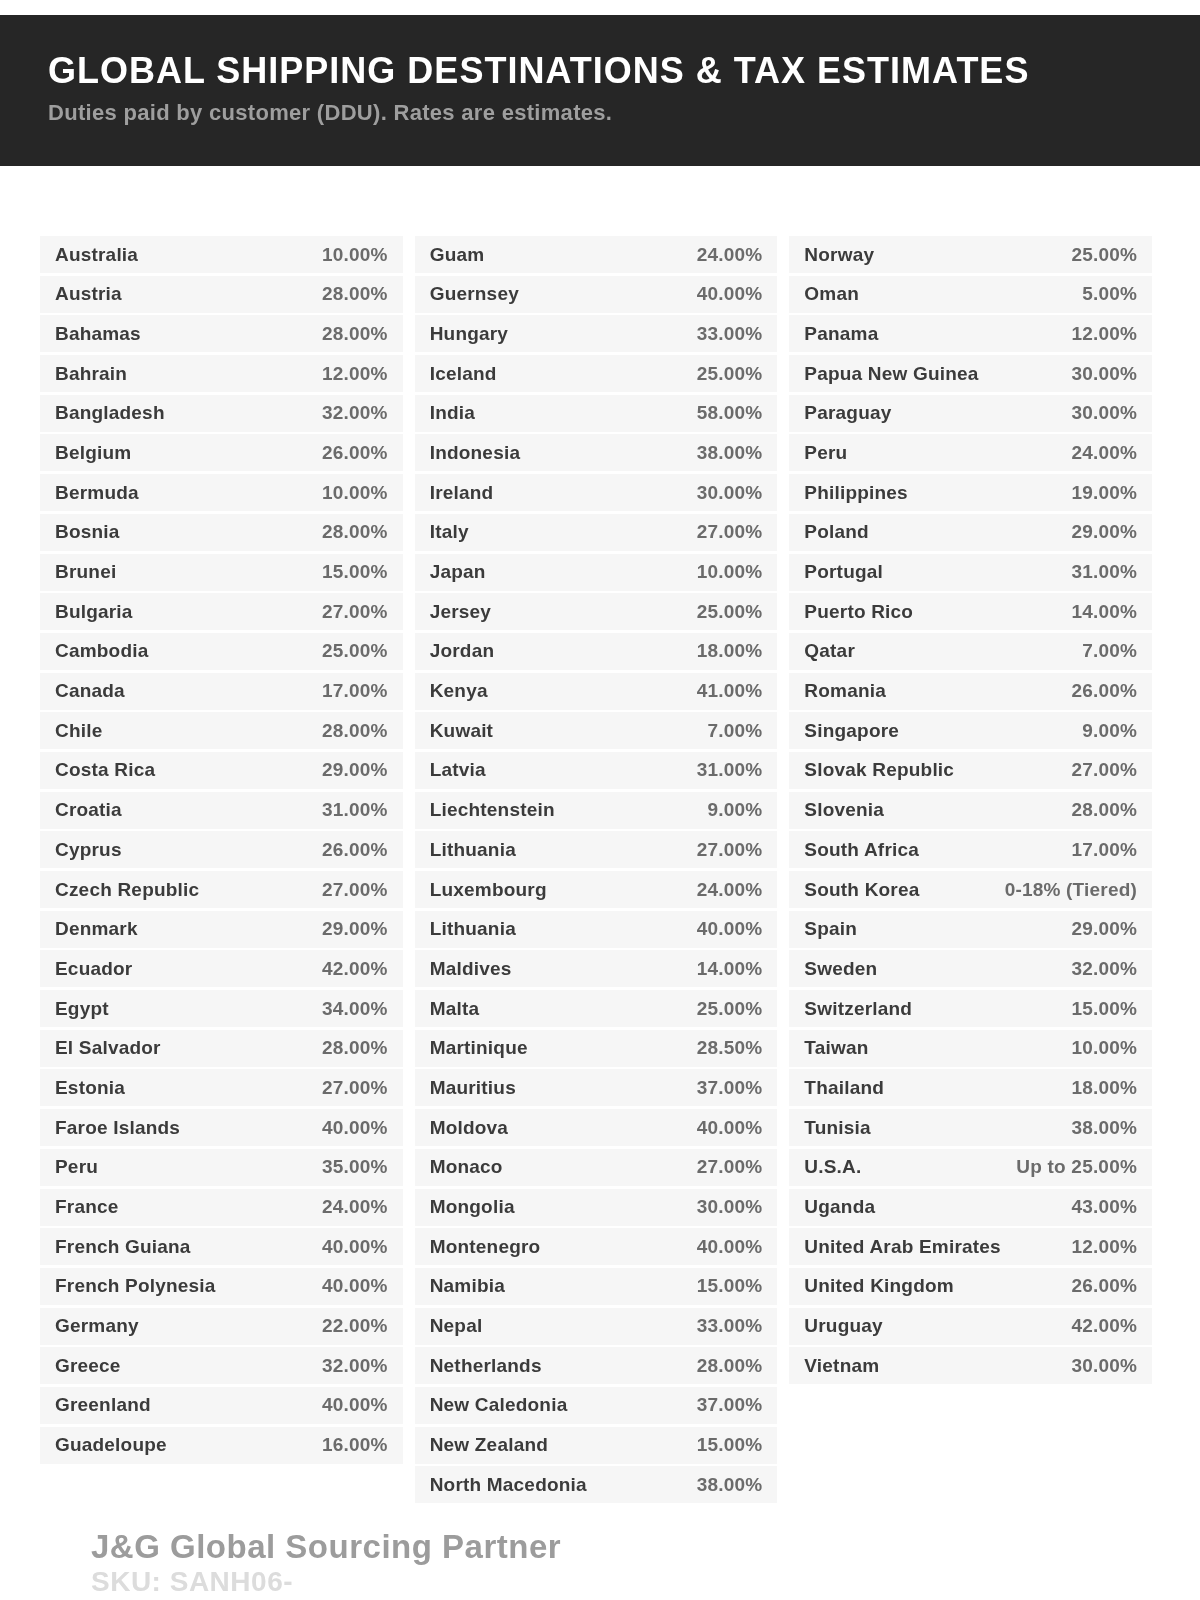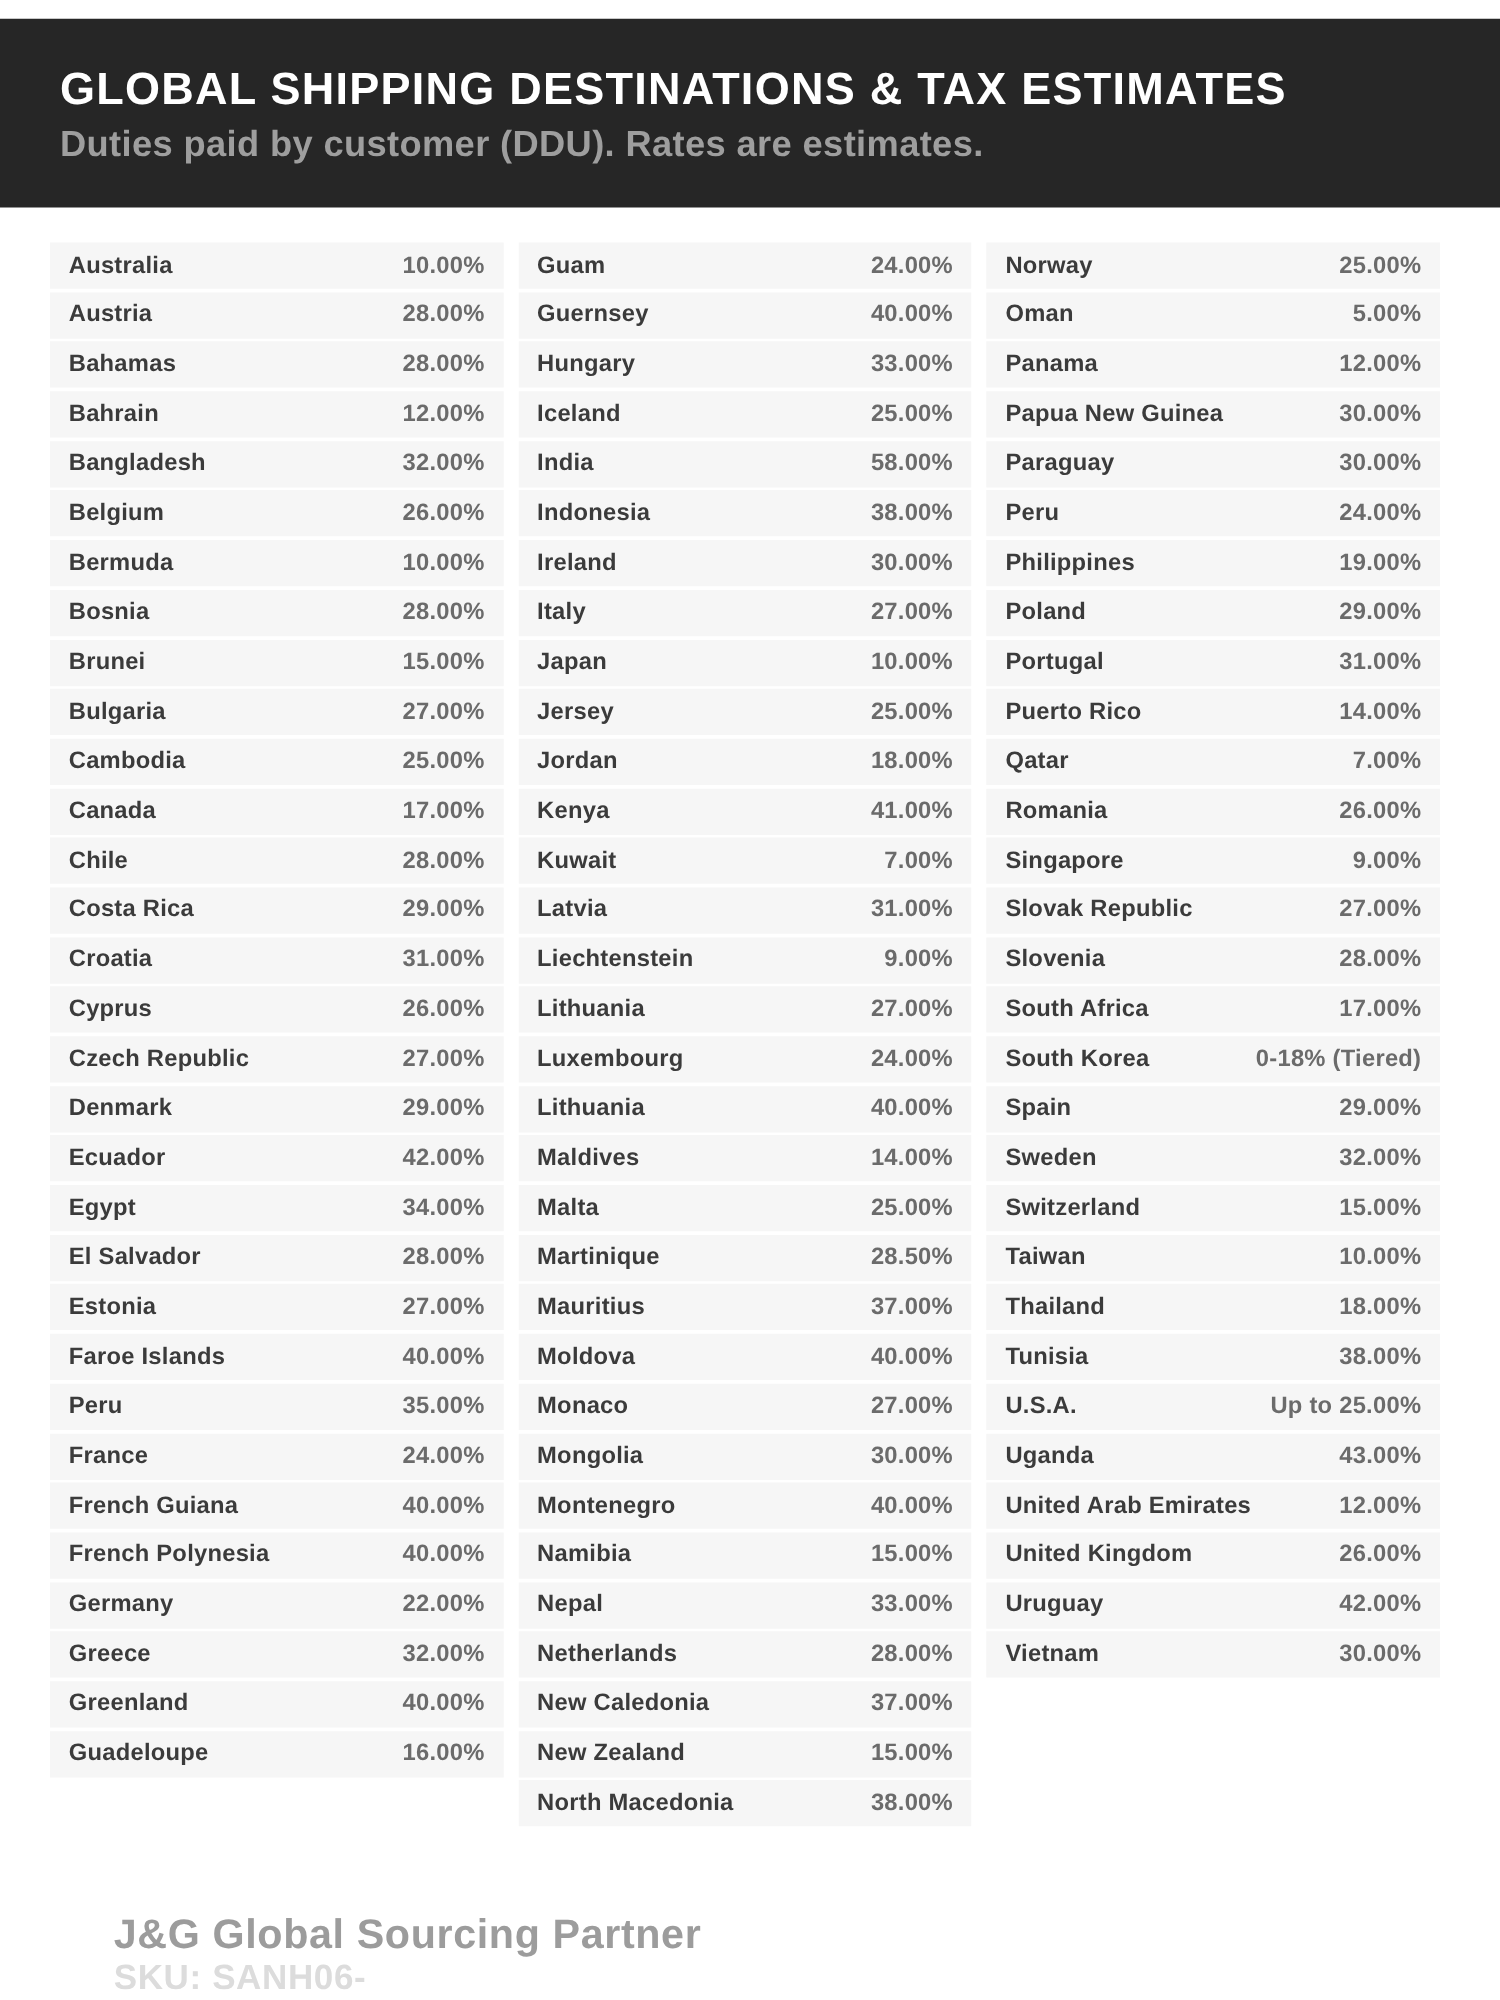--- a/index.html
+++ b/index.html
@@ -25,37 +25,38 @@
   .title {
     color: #ffffff;
     font-size: 36px;
     font-weight: 800;
     letter-spacing: 1px;
     line-height: 1.0;
     white-space: nowrap;
   }
   .subtitle {
     color: #9e9e9e;
-    font-size: 29px;
+    font-size: 22px;
     font-weight: 700;
     letter-spacing: 0.3px;
     margin-top: 11px;
     white-space: nowrap;
   }
   .table-wrap {
     display: flex;
     gap: 12px;
     margin: 28px 48px 0 40px;
   }
   .col {
     flex: 1;
     display: flex;
     flex-direction: column;
     gap: 2.7px;
     align-self: flex-start;
+    margin-top: 42px;
   }
   .row {
     box-sizing: border-box;
     background: #f6f6f6;
     height: 37px;
     display: flex;
     align-items: center;
     justify-content: space-between;
     padding: 0 15px 0 15px;
   }

